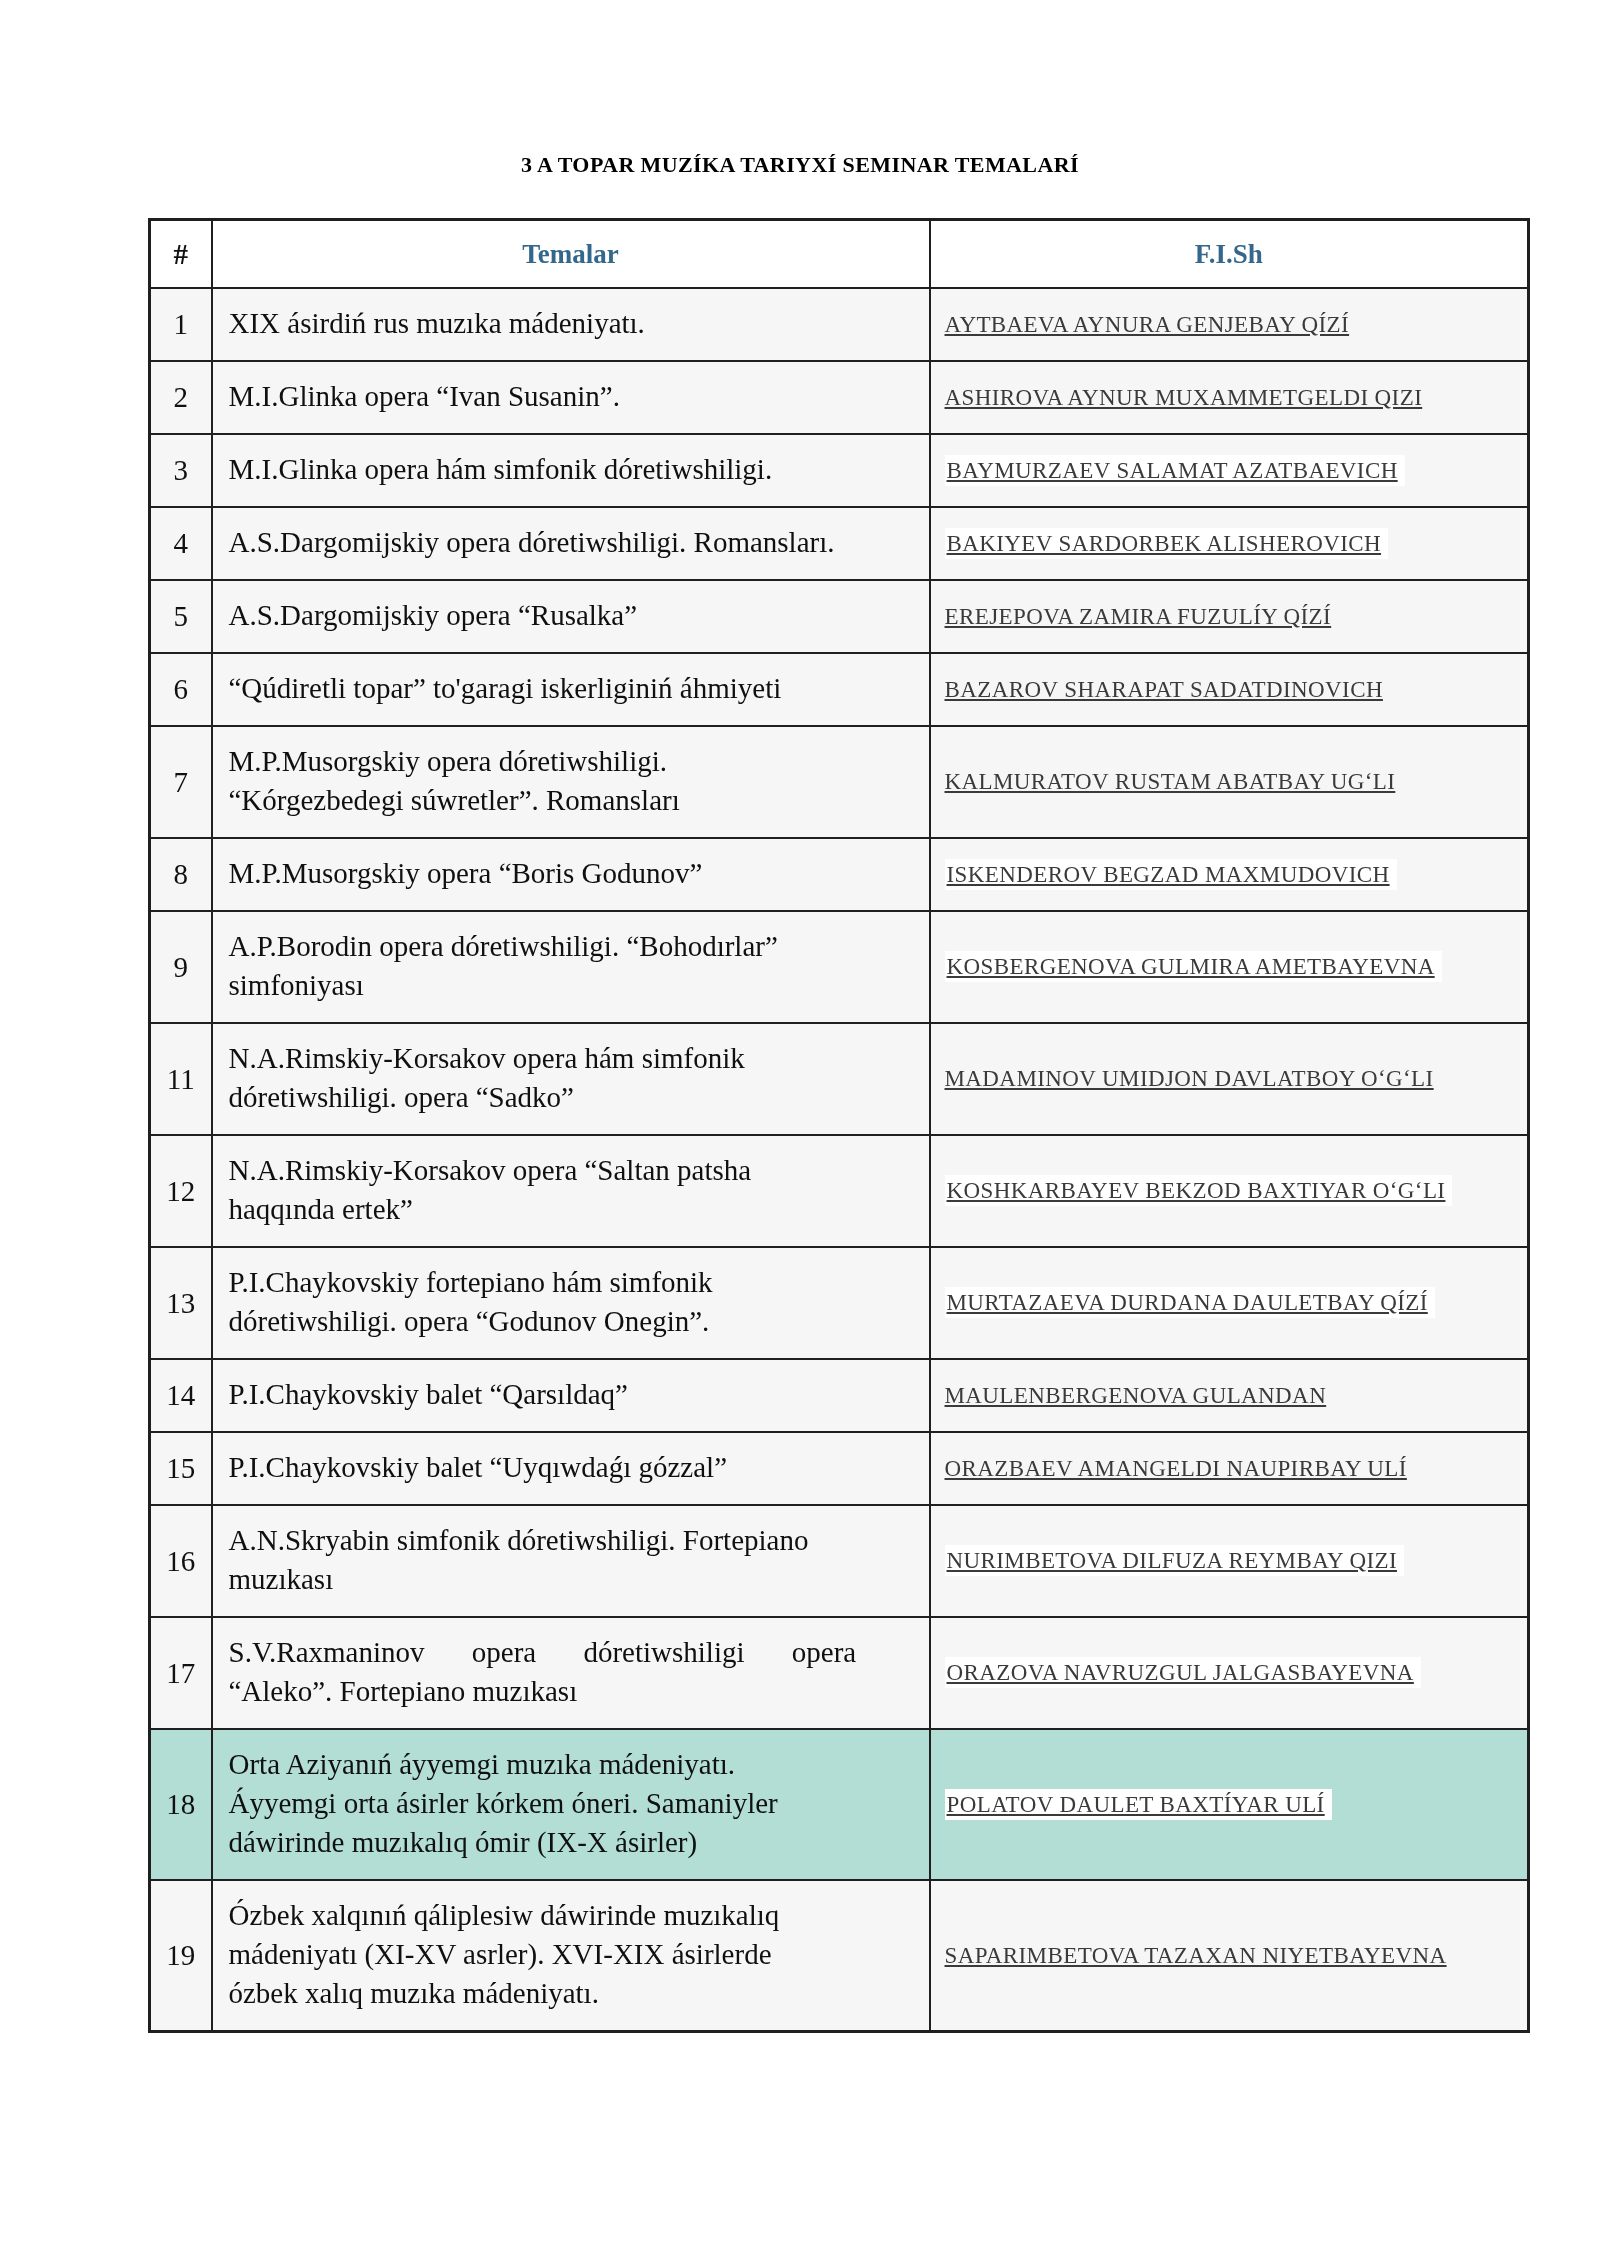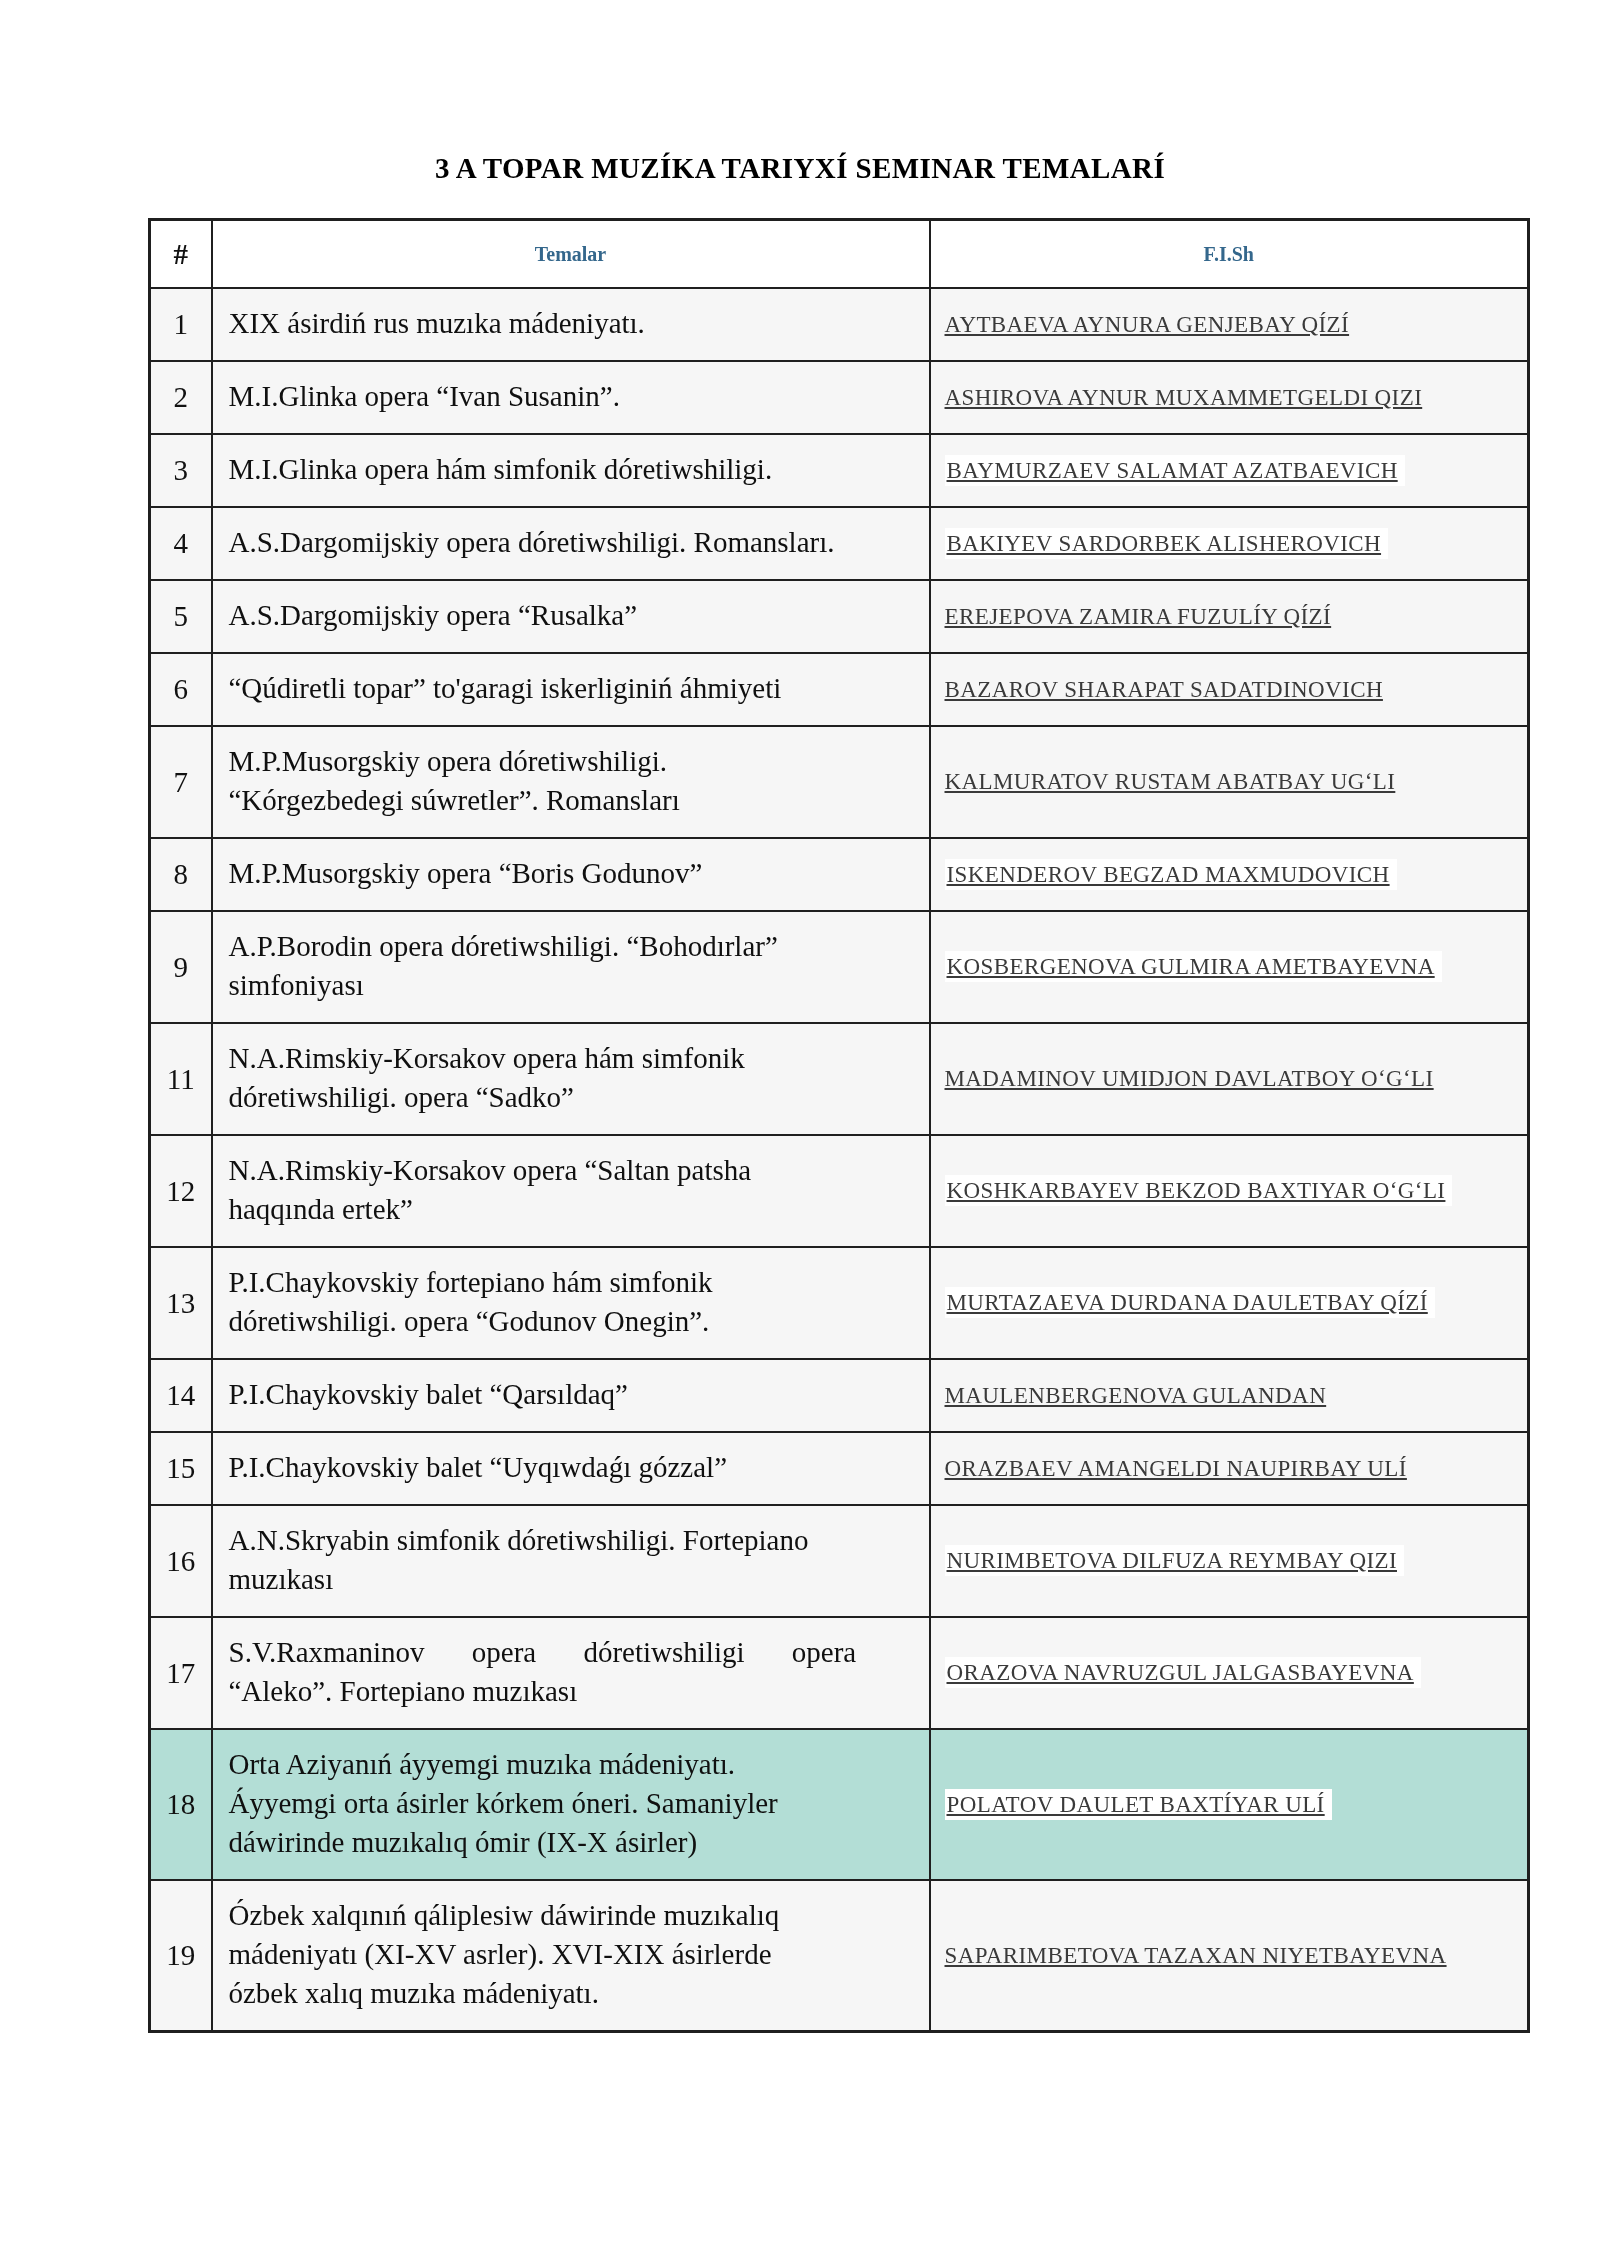--- a/index.html
+++ b/index.html
@@ -4,35 +4,35 @@
 <style>
   html,body{margin:0;padding:0;background:#ffffff;}
   body{
     width:1600px;height:2262px;
     font-family:"Liberation Serif","DejaVu Serif",serif;
     color:#101010;
   }
   .page{position:relative;width:1600px;height:2262px;background:#ffffff;overflow:hidden;}
   .doc-title{
     position:absolute;top:152px;left:0;width:100%;
-    text-align:center;font-size:29px;font-weight:bold;
+    text-align:center;font-size:22px;font-weight:bold;
     letter-spacing:0.4px;color:#000000;white-space:nowrap;
   }
   table.seminar{
     position:absolute;top:218px;left:148px;width:1379px;
     border-collapse:collapse;table-layout:fixed;
     border:3px solid var(--border-col,#1f1f1f);
   }
   col.w-num{width:62px;}
   col.w-topic{width:718px;}
   col.w-name{width:599px;}
   th,td{border:2px solid var(--border-col,#1f1f1f);vertical-align:middle;}
   th{
     height:64px;background:#ffffff;
-    font-size:20px;font-weight:bold;text-align:center;
+    font-size:27px;font-weight:bold;text-align:center;
     color:var(--header-text,#34678c);
   }
   th.c-num{color:#111111;font-size:29px;}
   td{background:var(--cell-bg,#f6f6f6);}
   td.c-num{text-align:center;font-size:29px;color:#111111;}
   td.c-topic{
     font-size:29px;line-height:39px;
     padding:15px 14px 17px 16px;
     white-space:pre-line;color:#101010;
   }

